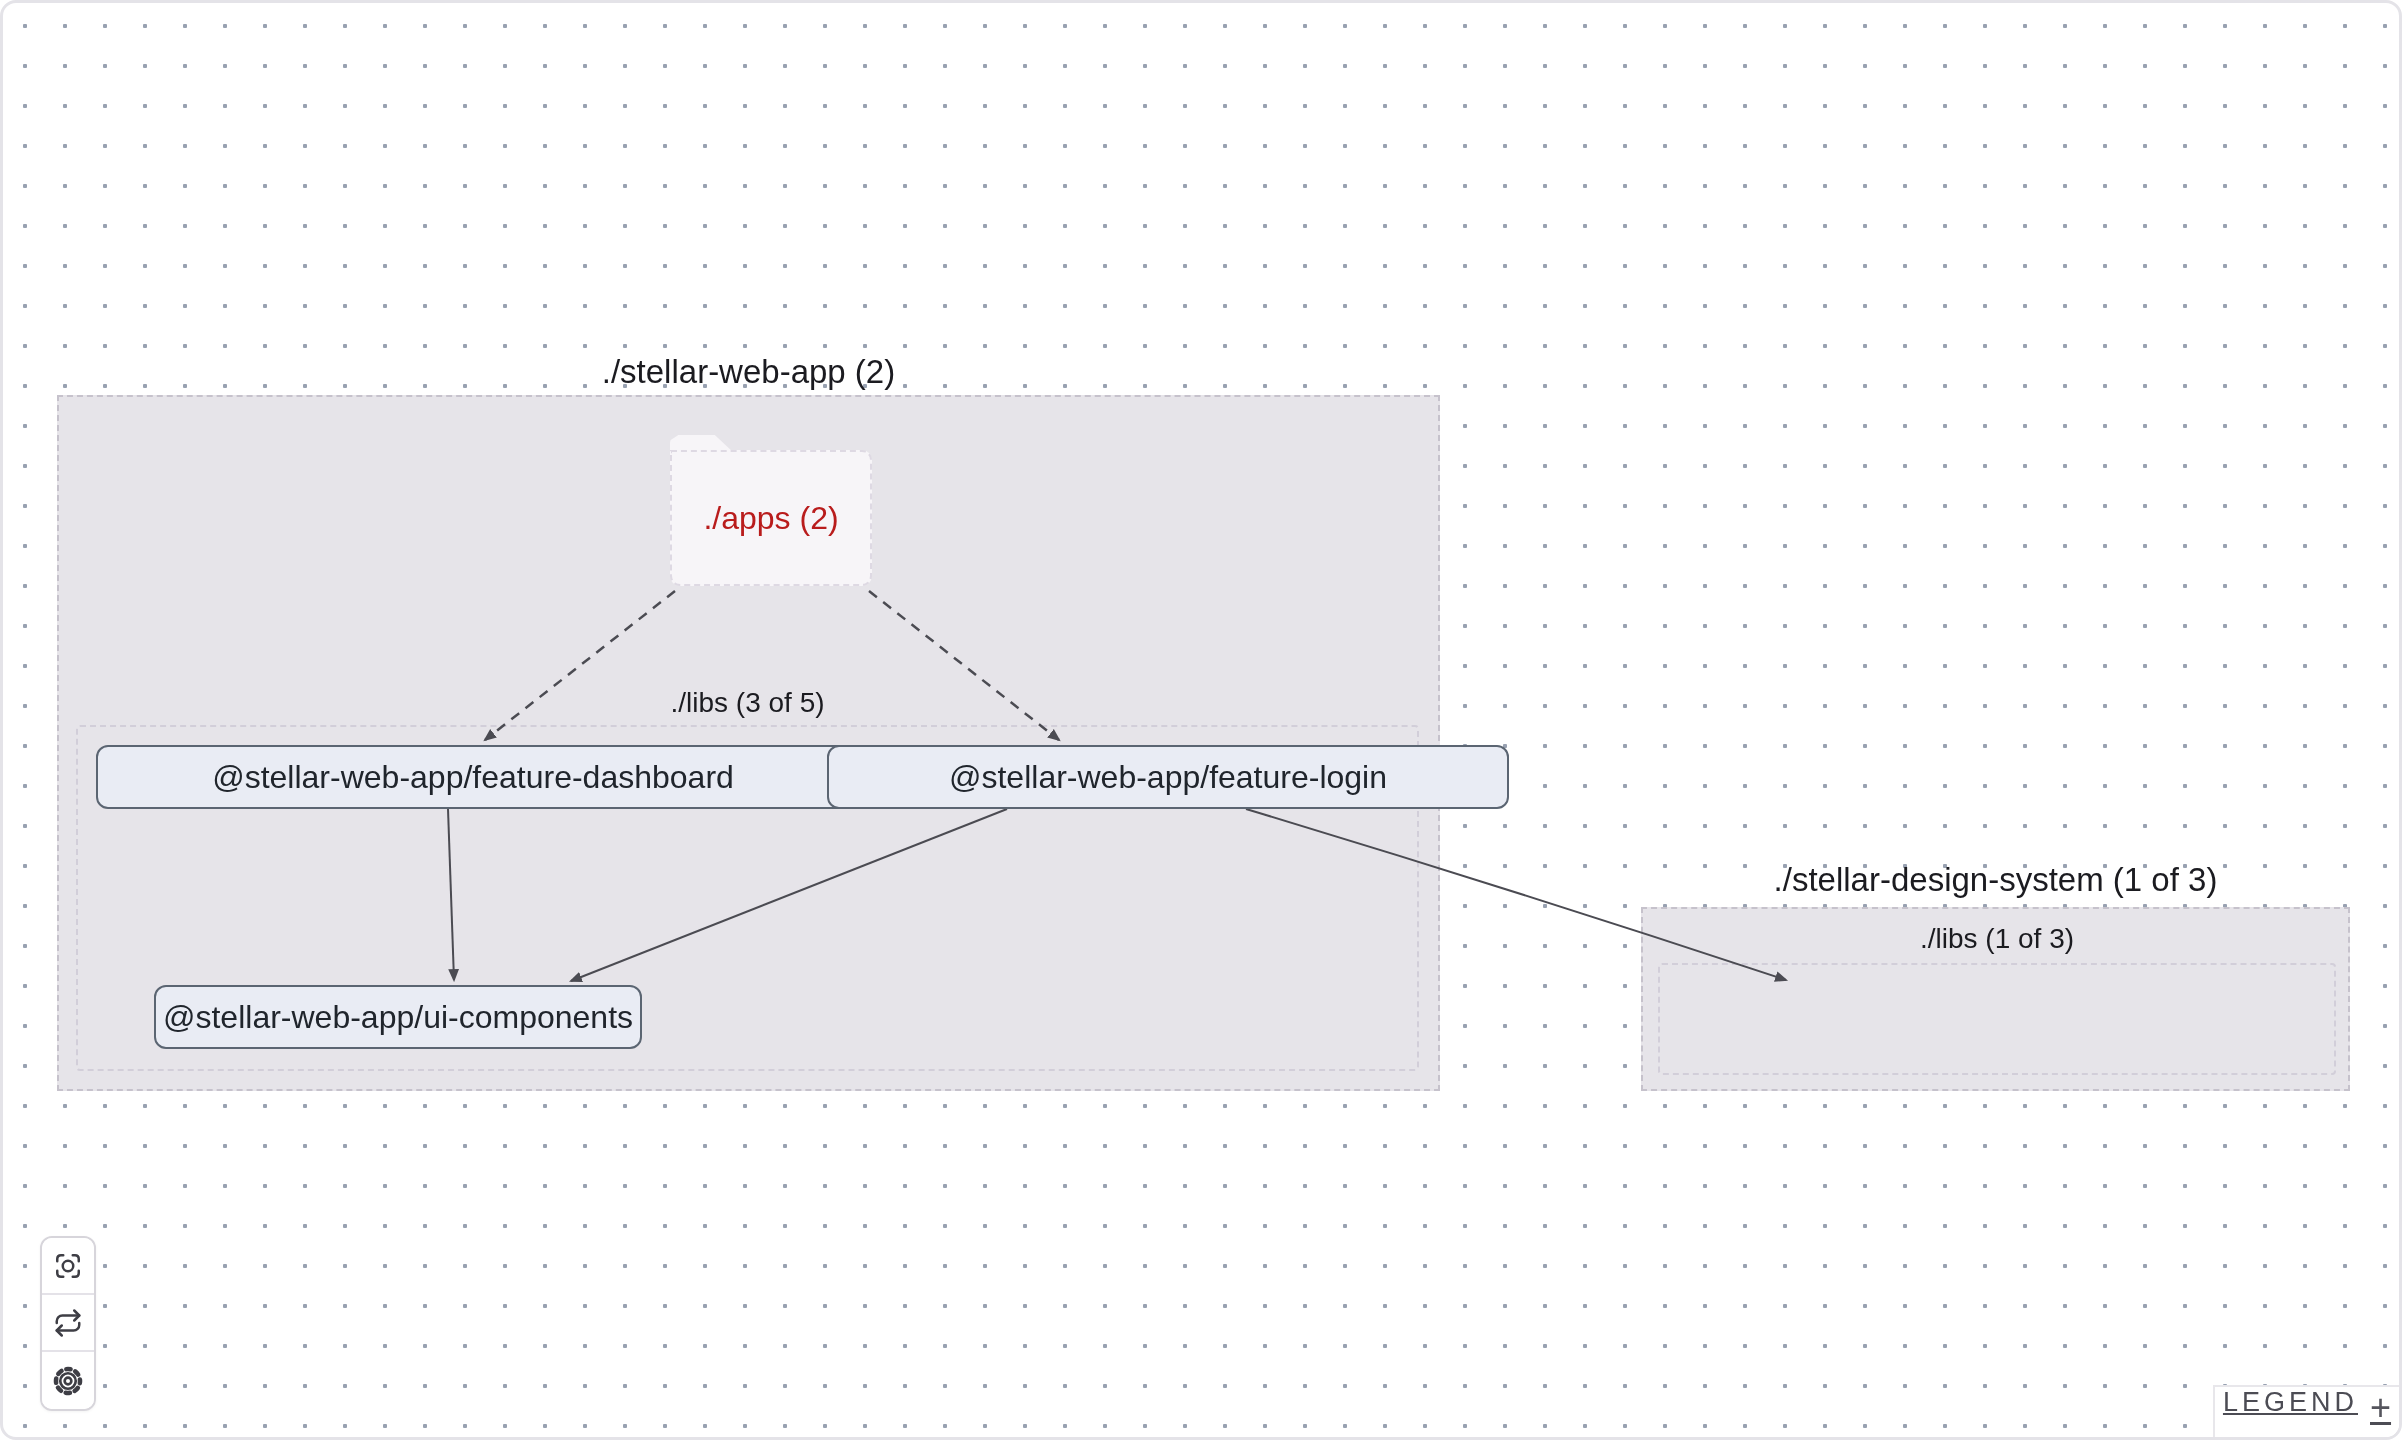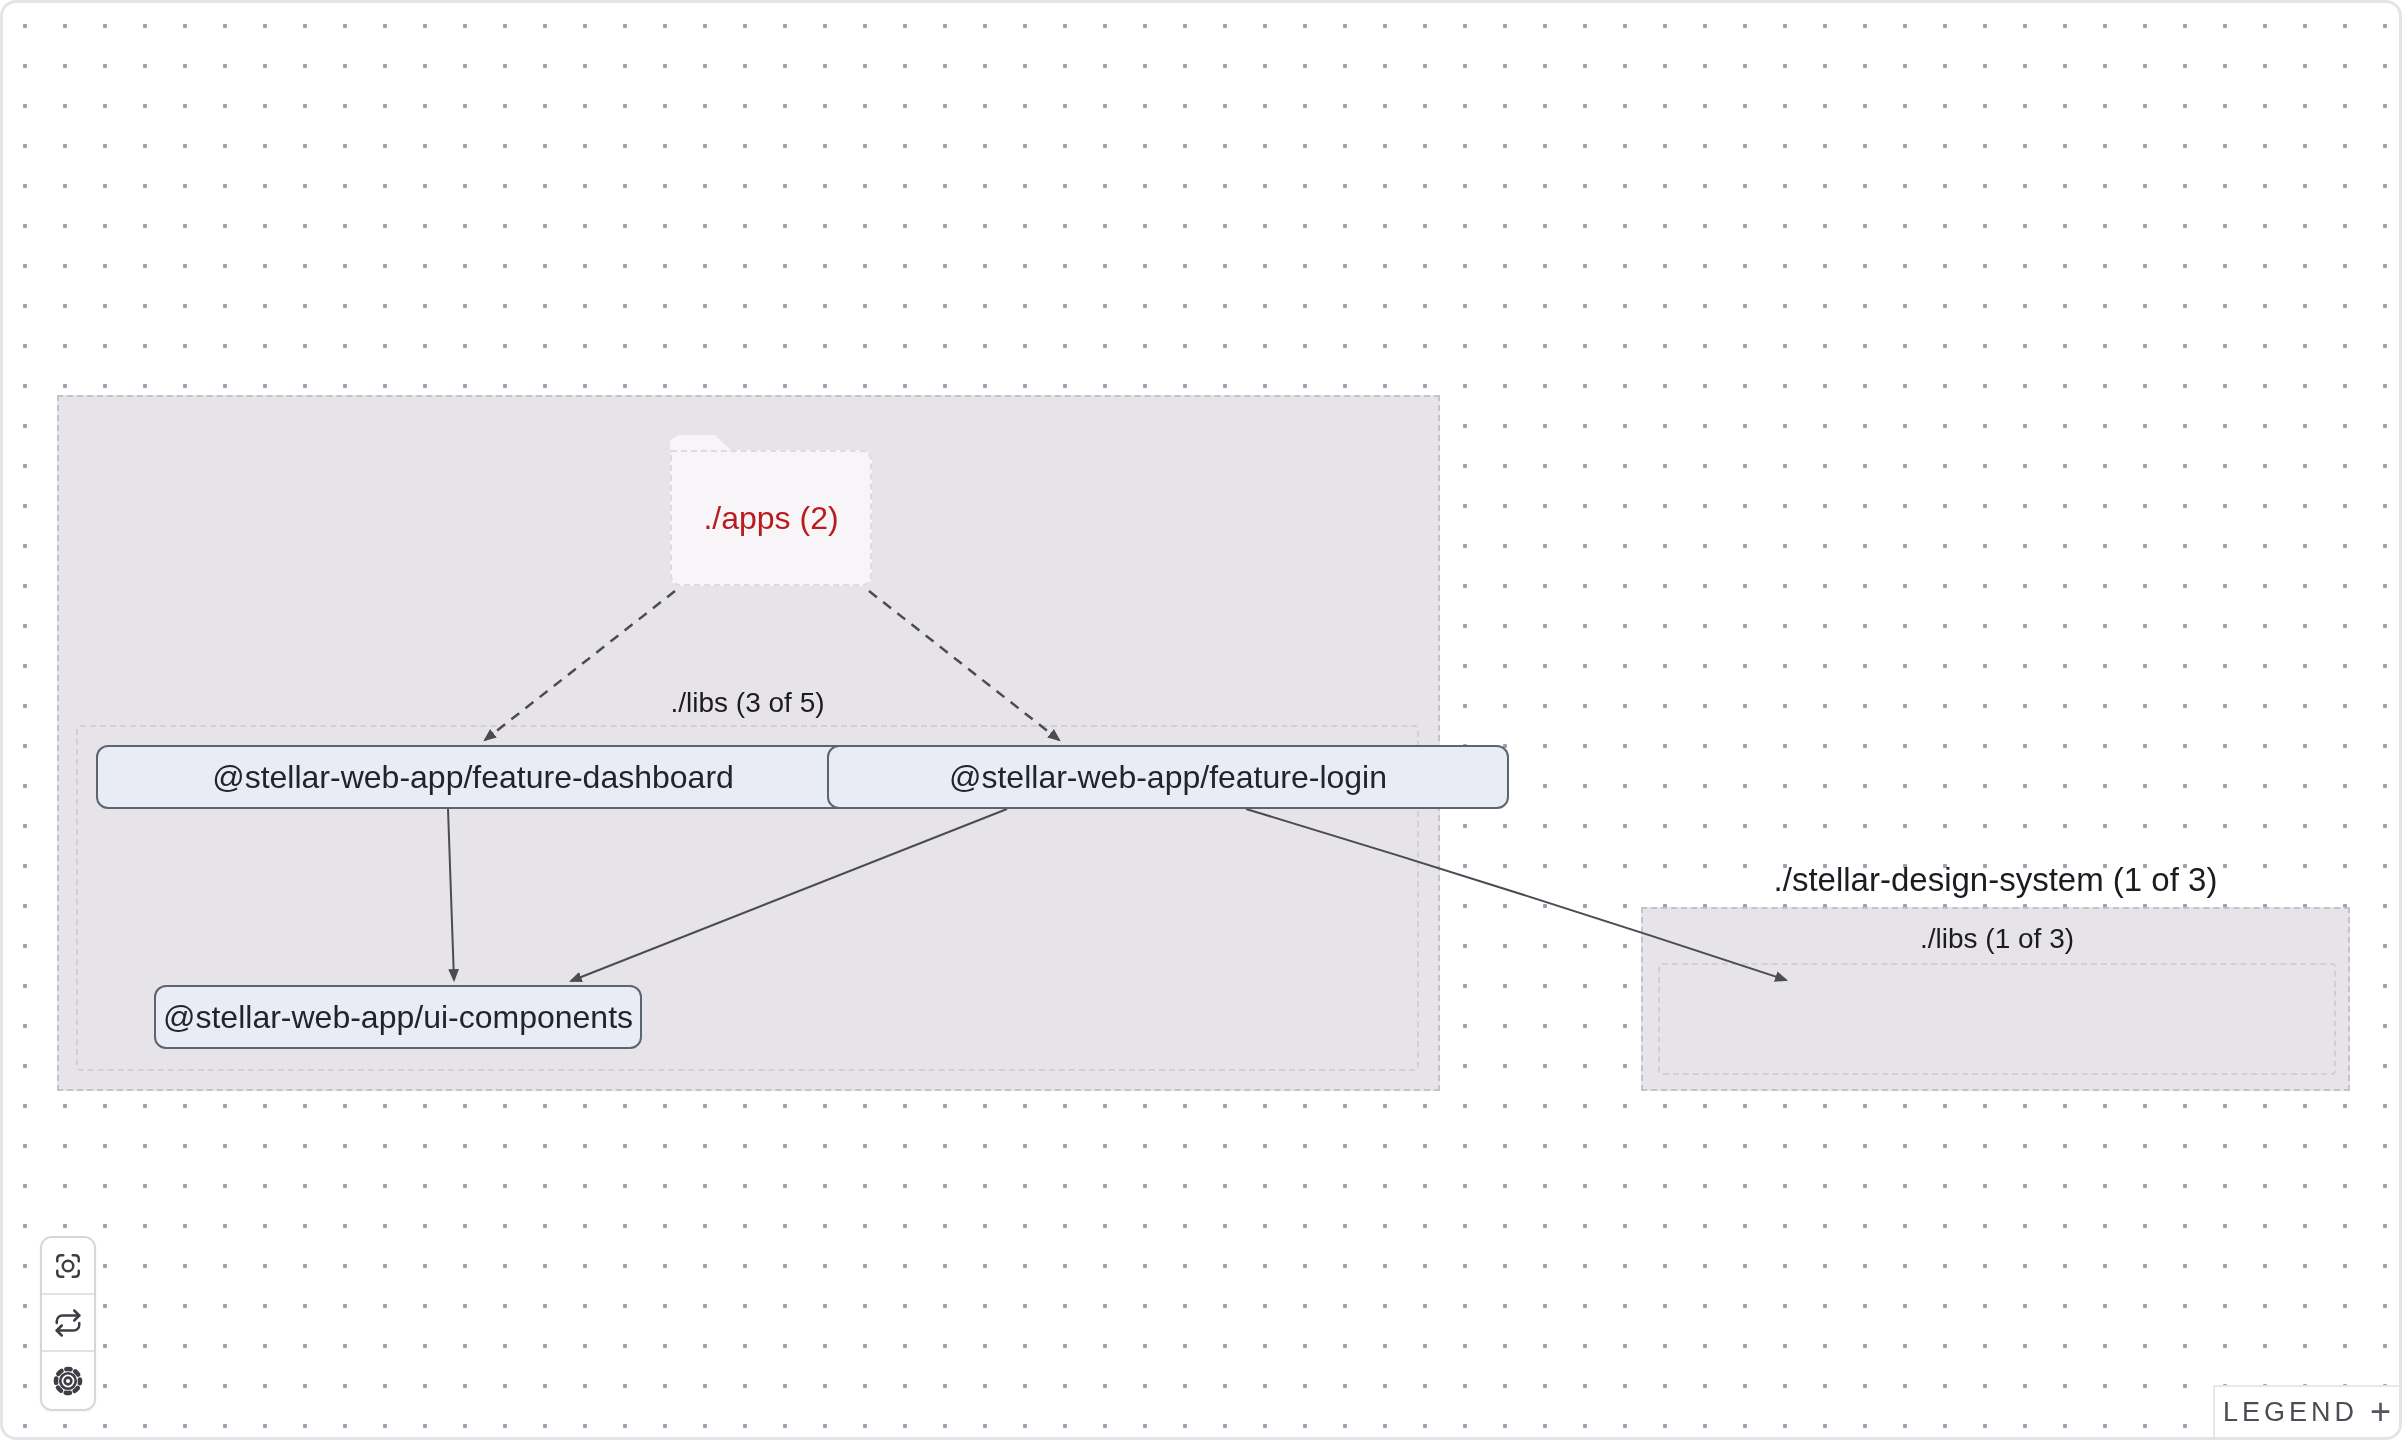--- a/index.html
+++ b/index.html
@@ -124,36 +124,38 @@
   }
   .tool-btn:last-child { border-bottom:none; }
   .tool-btn svg { stroke:#3e3e45; fill:none; stroke-width:2; stroke-linecap:round; stroke-linejoin:round; }
 
   
   .legend {
     position:absolute; left:2210px; top:1382px; right:0; bottom:0;
     background:#ffffff;
     border-top:2px solid #e8e7eb;
     border-left:2px solid #e8e7eb;
-    display:flex; align-items:center; justify-content:center;
+    display:flex; align-items:flex-start; justify-content:center;
     gap:12px;
     font-size:27px;
     letter-spacing:4px;
     color:#4c4c54;
     z-index:10;
     cursor:pointer;
+    text-decoration:underline;
   }
   .legend .plus { font-size:36px; font-weight:300; letter-spacing:0; color:#55555d; }
 </style>
 </head>
 <body>
 
 <div class="canvas">
 
   <div class="group" id="group-web"></div>
+  <div class="group-title" id="title-web">./stellar-web-app (2)</div>
 
   <div class="libs-box" id="libs-web"></div>
   <div class="libs-label" id="libs-web-label">./libs (3 of 5)</div>
 
   <div class="folder">
     <div class="folder-tab"></div>
     <div class="folder-body">./apps (2)</div>
   </div>
 
   <div class="group" id="group-design"></div>

